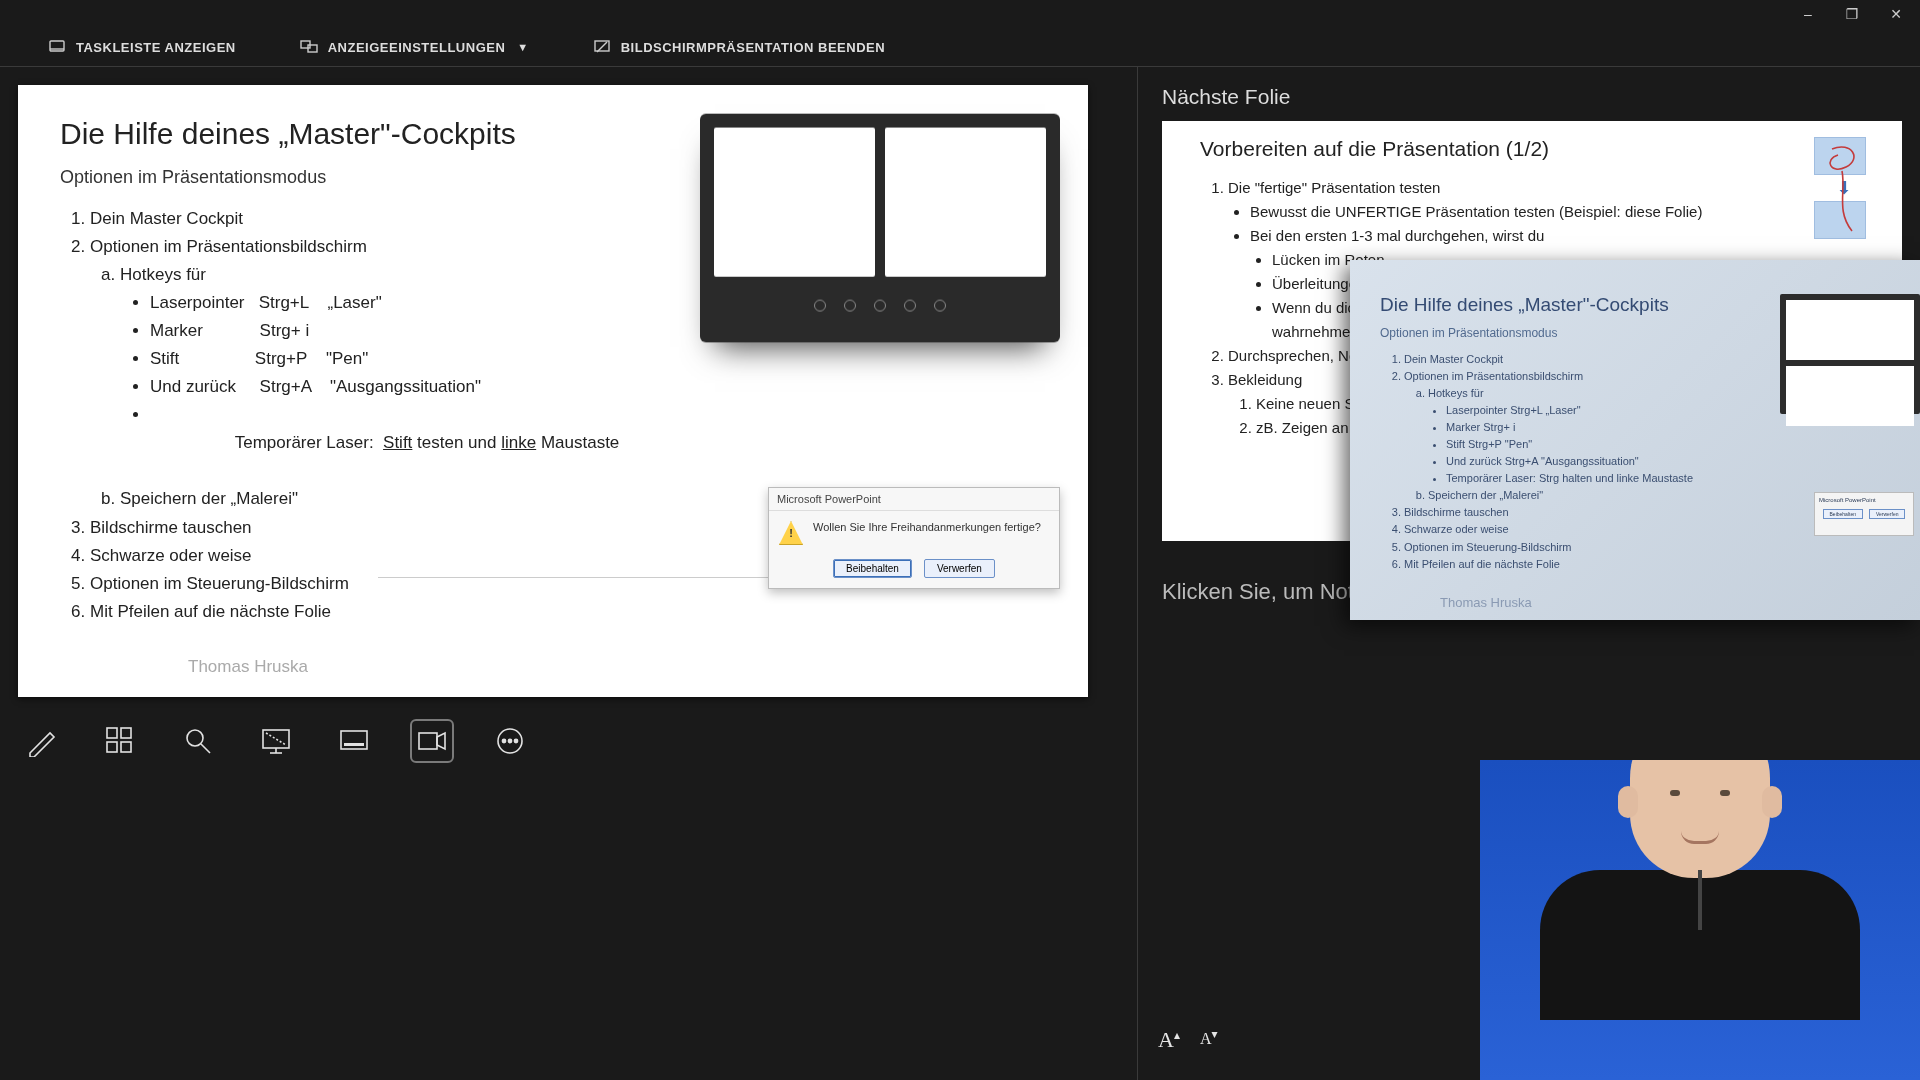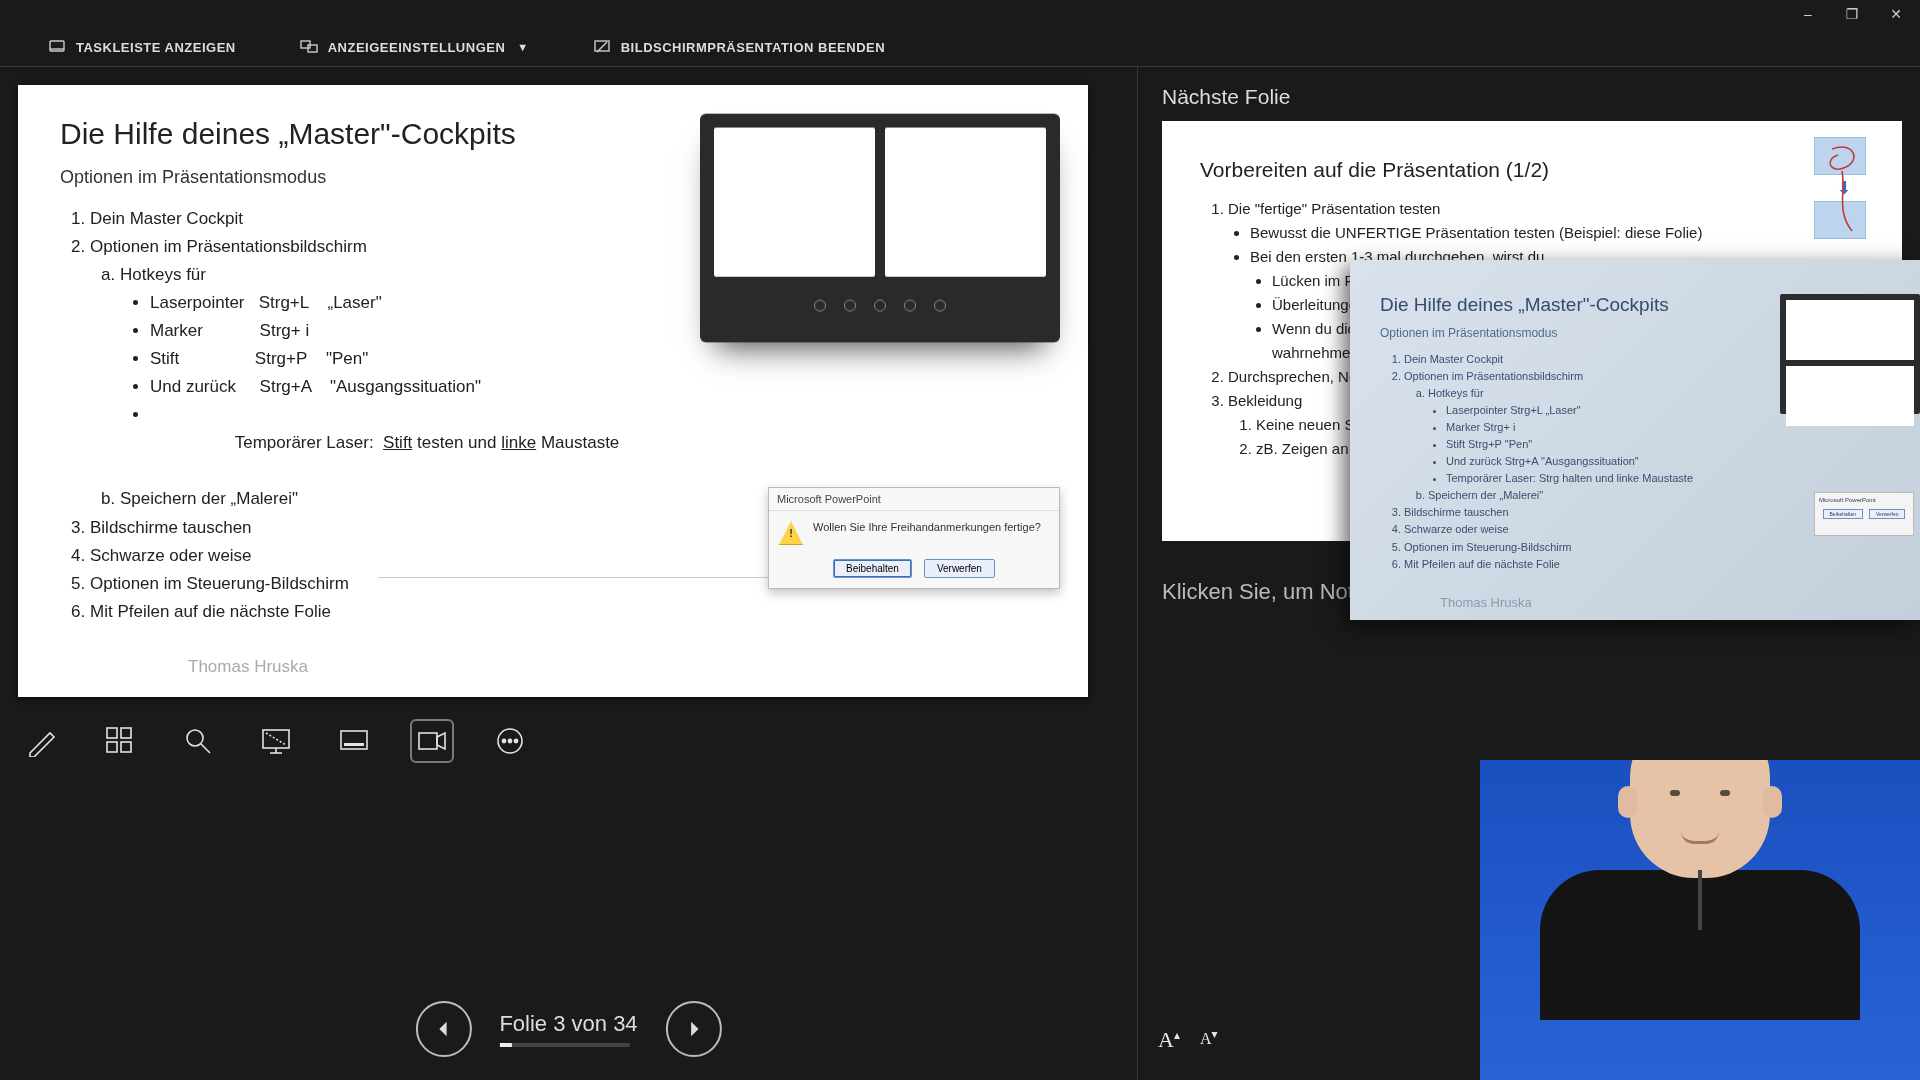--- a/index.html
+++ b/index.html
@@ -59,21 +59,21 @@
   .tools svg{width:32px;height:32px;stroke:#e2e2e2;fill:none;stroke-width:1.6}
 
   .nav{position:absolute;left:50%;bottom:24px;transform:translateX(-50%);display:flex;align-items:center;gap:28px}
   .nav .arrow{width:52px;height:52px;border:2px solid #bbb;border-radius:50%;display:flex;align-items:center;justify-content:center;cursor:pointer}
   .nav .arrow svg{width:22px;height:22px;fill:#ddd}
   .nav .label{font-size:22px;color:#ddd}
   .nav .progress{width:130px;height:4px;background:#444;margin-top:6px;position:relative}
   .nav .progress::before{content:"";position:absolute;left:0;top:0;width:12px;height:4px;background:#eee}
 
   .right h2{font-size:21px;font-weight:400;color:#ddd;margin:0 0 12px 0}
-  .nextslide{background:#fff;color:#222;width:740px;height:420px;padding:37px 38px;box-sizing:border-box;position:relative;font-size:15px}
+  .nextslide{background:#fff;color:#222;width:740px;height:420px;padding:16px 38px;box-sizing:border-box;position:relative;font-size:15px}
   .nextslide .title{font-size:21px;margin-bottom:14px}
   .nextslide ol{padding-left:28px;line-height:1.6}
   .nextslide ul{padding-left:22px;list-style:disc}
   .nextslide .author2{position:absolute;right:40px;bottom:14px;color:#aaa;font-size:15px}
   .nextslide .sketch{position:absolute;top:16px;right:28px;width:60px;height:110px}
   .nextslide .sketch .box{width:50px;height:36px;background:#bcd4ee;border:1px solid #a0bde0}
   .nextslide .sketch .arrowdown{text-align:center;color:#3b6fb8;font-size:18px;margin:2px 0}
   .nextslide .sketch .scribble{position:absolute;top:4px;left:8px;width:44px;height:96px;pointer-events:none}
 
   .notes{margin-top:38px;font-size:22px;color:#bbb}
@@ -246,36 +246,20 @@
       <div class="tool">
           <svg viewBox="0 0 32 32">
             <circle cx="16" cy="16" r="12"></circle>
             <circle cx="10" cy="16" r="1.6" fill="#e2e2e2"></circle>
             <circle cx="16" cy="16" r="1.6" fill="#e2e2e2"></circle>
             <circle cx="22" cy="16" r="1.6" fill="#e2e2e2"></circle>
           </svg>
         </div>
     </div>
 
-    <div class="nav">
-      <div class="arrow">
-          <svg viewBox="0 0 24 24">
-            <path d="M15 4 L7 12 L15 20z"></path>
-          </svg>
-        </div>
-      <div>
-        <div class="label">Folie 3 von 34</div>
-        <div class="progress"></div>
-      </div>
-      <div class="arrow">
-          <svg viewBox="0 0 24 24">
-            <path d="M9 4 L17 12 L9 20z"></path>
-          </svg>
-        </div>
-    </div>
   </div>
 
   <div class="right">
     <h2>Nächste Folie</h2>
     <div class="nextslide">
       <div class="title">Vorbereiten auf die Präsentation (1/2)</div>
       <ol>
         <li><span>Die "fertige" Präsentation testen</span>
           <ul>
             <li>Bewusst die UNFERTIGE Präsentation testen (Beispiel: diese Folie)</li>

